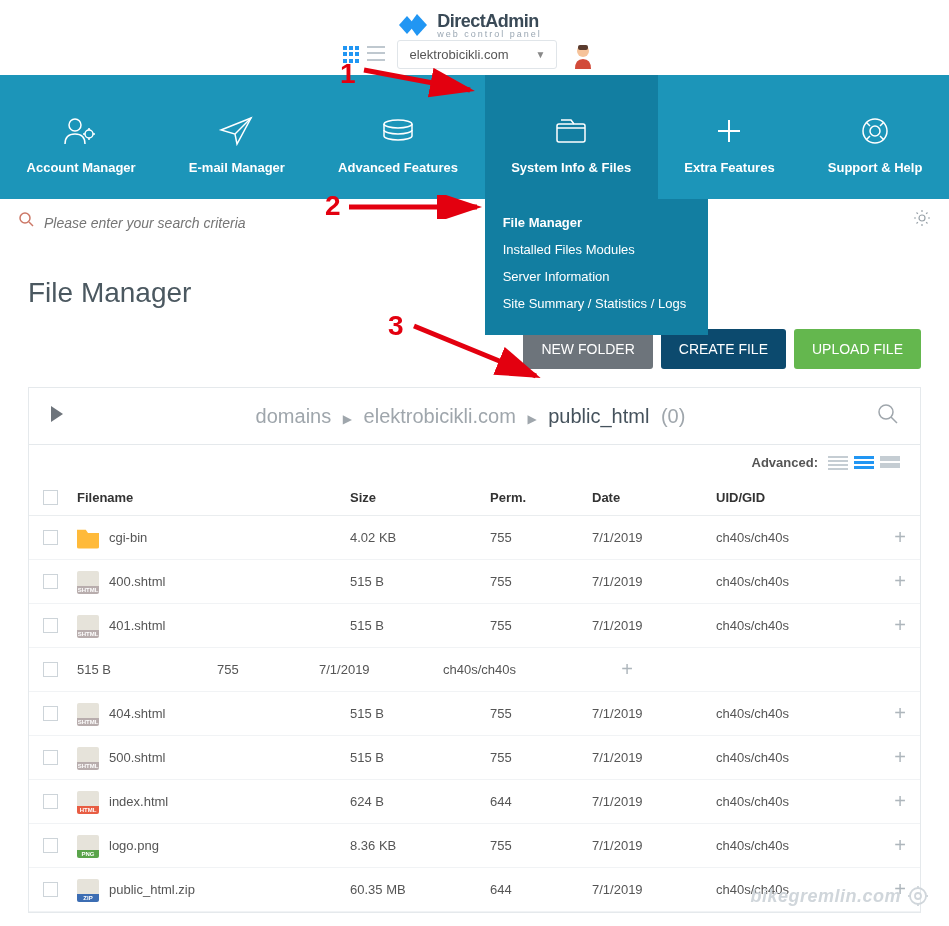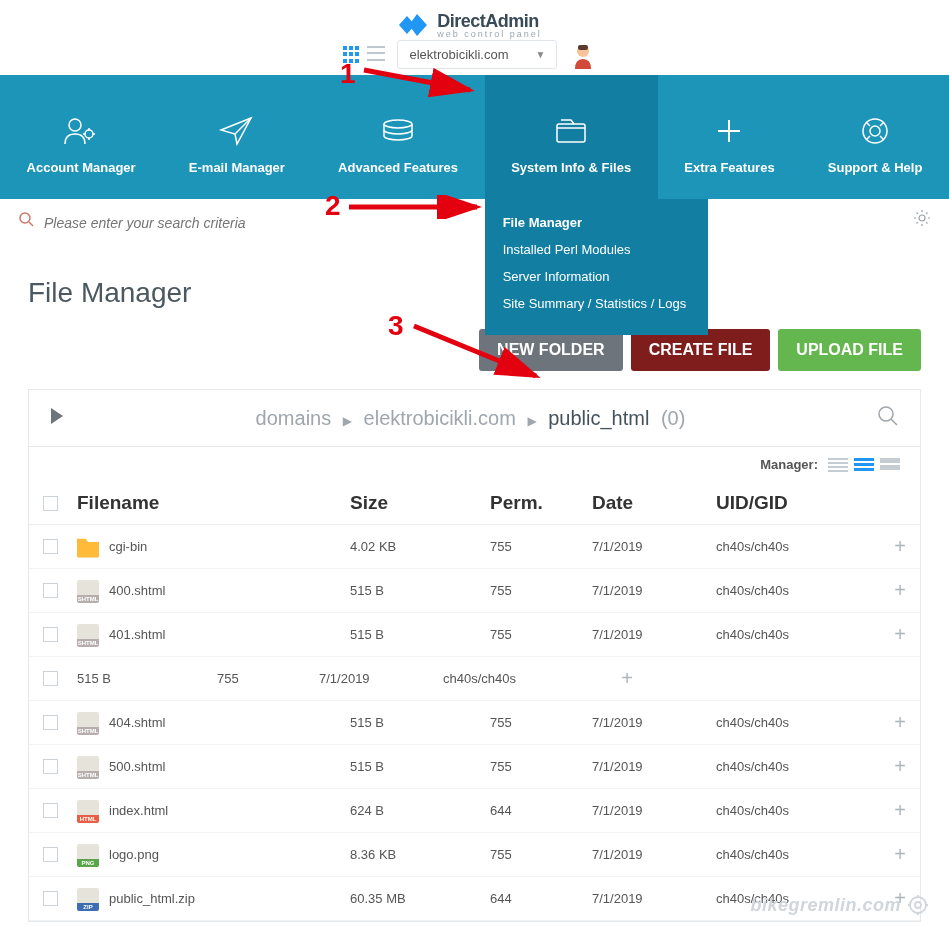--- a/index.html
+++ b/index.html
@@ -32,23 +32,23 @@
 .dropdown .dd-item.bold { font-weight: 700; }
 
 .searchbar { display: flex; align-items: flex-end; padding: 10px 18px; gap: 10px; }
 .search-icon { color: #c05555; }
 .search-input { flex: 1; border: none; outline: none; font-size: 14px; color: #888; font-style: italic; }
 .gear-icon { color: #888; margin-left: auto; }
 
 .page-title { font-size: 28px; color: #4b5860; padding: 36px 28px 18px 28px; font-weight: 400; }
 
 .action-row { display: flex; gap: 8px; justify-content: flex-end; padding: 2px 28px 16px 28px; }
-.btn { padding: 12px 18px; font-size: 16px; font-weight: 700; color: #fff; border: none; border-radius: 3px; cursor: pointer; white-space: nowrap; }
+.btn { padding: 12px 18px; font-size: 14px; font-weight: 400; color: #fff; border: none; border-radius: 3px; cursor: pointer; white-space: nowrap; }
 .btn-gray { background: #6d747b; }
-.btn-blue { background: #7f1d1d; }
+.btn-blue { background: #0c4a6e; }
 .btn-green { background: #64b74e; }
 
 .fm { margin: 2px 28px; border: 1px solid #e5e9ec; }
 .fm-header { display: flex; align-items: center; padding: 14px 20px; gap: 18px; }
 .play-icon { color: #6d747b; }
 .breadcrumbs { flex: 1; text-align: center; font-size: 20px; color: #9fa6ac; }
 .breadcrumbs .bc-sep { color: #9fa6ac; margin: 0 6px; font-size: 12px; }
 .breadcrumbs .bc-active { color: #45525c; }
 .breadcrumbs .bc-count { color: #9fa6ac; margin-left: 6px; }
 .search-big { color: #9fa6ac; }
@@ -56,21 +56,21 @@
 .density-row { display: flex; align-items: center; justify-content: flex-end; padding: 10px 20px; border-top: 1px solid #e5e9ec; gap: 10px; font-size: 13px; font-weight: 600; color: #555;}
 .density-icons { display: flex; gap: 6px; }
 .density-icons .dicon { width: 20px; display: flex; flex-direction: column; gap: 2px; cursor: pointer; }
 .density-icons .dicon span { height: 3px; background: #c5cdd3; }
 .density-icons .dicon.active span { background: #2196f3; }
 .density-icons .dicon.thick span { height: 5px; }
 .density-icons .dicon.thin span { height: 2px; }
 
 .fm-table { width: 100%; }
 .fm-table .thead, .fm-table .trow { display: flex; align-items: center; padding: 10px 14px; }
-.fm-table .thead { font-weight: 700; font-size: 19px; color: #333; border-bottom: 1px solid #eaedef; }
+.fm-table .thead { font-weight: 700; font-size: 13px; color: #333; border-bottom: 1px solid #eaedef; }
 .fm-table .trow { font-size: 13px; color: #555; border-bottom: 1px solid #f1f3f5; }
 .col-chk { width: 34px; }
 .col-name { flex: 1; display: flex; align-items: center; gap: 10px; }
 .col-size { width: 140px; }
 .col-perm { width: 102px; }
 .col-date { width: 124px; }
 .col-uid { width: 150px; }
 .col-act { width: 40px; text-align: right; color: #aeb6bc; font-size: 20px; cursor: pointer; }
 .chk { width: 15px; height: 15px; border: 1px solid #cdd4d9; background: #fff; cursor: pointer; }
 
@@ -170,21 +170,21 @@
     <div class="ni-icon">
         <svg width="40" height="34" stroke="#fff" fill="none" stroke-width="1.5">
           <rect x="6" y="10" width="28" height="18" rx="2"></rect>
           <path d="M6 14 h28"></path>
           <path d="M10 6 h10 l3 4"></path>
         </svg>
       </div>
     <div class="ni-label">System Info &amp; Files</div>
     <div class="dropdown">
       <div class="dd-item bold">File Manager</div>
-      <div class="dd-item">Installed Perl Modules</div>
+      <div class="dd-item">Installed Files Modules</div>
       <div class="dd-item">Server Information</div>
       <div class="dd-item">Site Summary / Statistics / Logs</div>
     </div>
   </div>
   <div class="nav-item">
     <div class="ni-icon">
         <svg width="40" height="34" stroke="#fff" fill="none" stroke-width="2">
           <path d="M20 6 v22 M9 17 h22"></path>
         </svg>
       </div>
@@ -243,21 +243,21 @@
     </div>
     <span class="search-big">
       <svg width="24" height="24" viewBox="0 0 24 24" fill="none" stroke="#9fa6ac" stroke-width="1.5">
           <circle cx="10" cy="10" r="7"></circle>
           <path d="M15 15 l6 6"></path>
         </svg>
     </span>
   </div>
 
   <div class="density-row">
-    <span>Manager:</span>
+    <span>Advanced:</span>
     <div class="density-icons">
       <div class="dicon thin">
           <span></span>
           <span></span>
           <span></span>
           <span></span>
         </div>
       <div class="dicon active">
           <span></span>
           <span></span>

